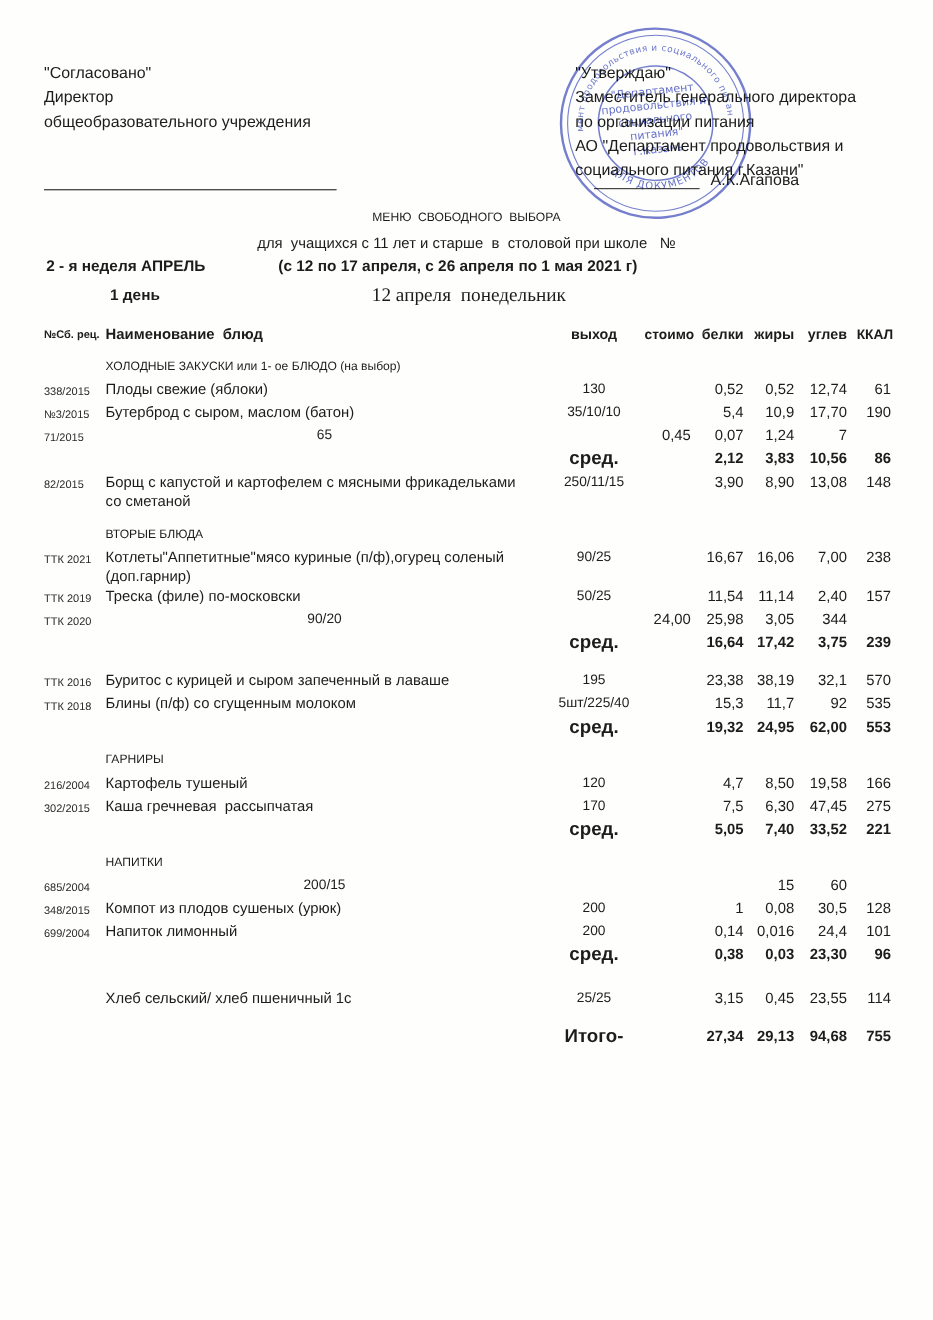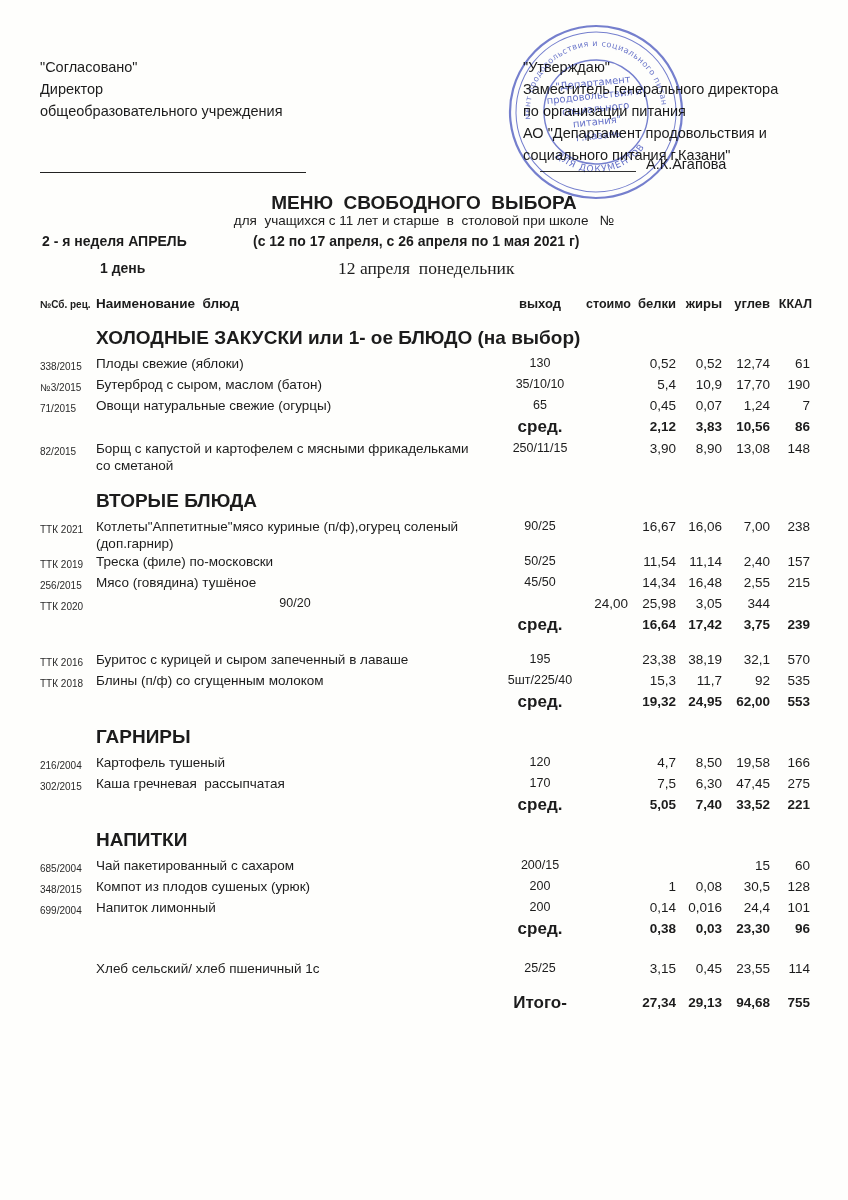--- a/index.html
+++ b/index.html
@@ -19,21 +19,21 @@
   .left-sign-line{position:absolute;left:40px;top:172px;width:266px;border-bottom:1.4px solid #222;}
   .approval-right{position:absolute;left:523px;top:56px;width:300px;font-size:14.5px;line-height:22px;}
   .right-sign{position:absolute;left:540px;top:156px;font-size:14.5px;display:flex;align-items:flex-end;}
   .sig-line{display:inline-block;width:96px;border-bottom:1.2px solid #333;height:14px;margin-right:10px;}
 
   
   .stamp{position:absolute;left:506px;top:22px;z-index:5;mix-blend-mode:multiply;opacity:.88;}
   .stamp text{font-family:"DejaVu Sans",sans-serif;}
 
   
-  .menu-title{position:absolute;left:0;top:192px;width:100%;text-align:center;font-weight:bold;font-size:19px;}
+  .menu-title{position:absolute;left:0;top:192px;width:100%;text-align:center;font-weight:normal;font-size:11px;}
   .menu-subtitle{position:absolute;left:0;top:213px;width:100%;text-align:center;font-weight:normal;font-size:13.5px;}
   .week-row{position:absolute;left:0;top:233px;width:100%;font-weight:bold;font-size:14px;}
   .week-label{position:absolute;left:42px;top:0;}
   .dates-label{position:absolute;left:253px;top:0;}
   .day-row{position:absolute;left:0;top:258px;width:100%;}
   .day-label{position:absolute;left:100px;top:2px;font-weight:bold;font-size:14px;}
   .day-date{position:absolute;left:338px;top:0;font-family:"Liberation Serif",serif;font-weight:normal;font-size:17.5px;}
 
   
   .table-wrap{position:absolute;left:40px;top:296px;width:774px;}
@@ -48,21 +48,21 @@
 
   .trow{line-height:17px;margin-bottom:1px;}
   .c{font-size:13.5px;}
   .c.code{font-size:10px;padding-top:3px;color:#2a2a2a;}
   .c.name{white-space:pre-wrap;}
   .c.out{text-align:center;font-size:12.5px;}
   .c.num{text-align:right;padding-right:4px;}
   .trow.avg,.trow.total{font-weight:bold;}
   .trow.avg .c.out,.trow.total .c.out{font-size:17px;}
 
-  .section-title{font-weight:bold;font-size:19px;margin:16px 0 6px 56px;}
+  .section-title{font-weight:normal;font-size:11px;margin:16px 0 6px 56px;}
   .spacer{width:100%;}
 </style>
 </head>
 <body>
 
 <div class="page">
 
   <div class="approval-left">
     <div data-bind="document.approval_left.line1">"Согласовано"</div>
     <div data-bind="document.approval_left.line2">Директор</div>
@@ -148,21 +148,20 @@
     <div class="c name">Бутерброд с сыром, маслом (батон)</div>
     <div class="c out">35/10/10</div>
     <div class="c num"></div>
     <div class="c num">5,4</div>
     <div class="c num">10,9</div>
     <div class="c num">17,70</div>
     <div class="c num">190</div>
   </div>
         <div class="trow">
     <div class="c code">71/2015</div>
-    <div class="c name">Овощи натуральные свежие (огурцы)</div>
     <div class="c out">65</div>
     <div class="c num"></div>
     <div class="c num">0,45</div>
     <div class="c num">0,07</div>
     <div class="c num">1,24</div>
     <div class="c num">7</div>
   </div>
         <div class="trow avg">
     <div class="c code"></div>
     <div class="c name"></div>
@@ -200,30 +199,20 @@
     <div class="c code">ТТК 2019</div>
     <div class="c name">Треска (филе) по-московски</div>
     <div class="c out">50/25</div>
     <div class="c num"></div>
     <div class="c num">11,54</div>
     <div class="c num">11,14</div>
     <div class="c num">2,40</div>
     <div class="c num">157</div>
   </div>
         <div class="trow">
-    <div class="c code">256/2015</div>
-    <div class="c name">Мясо (говядина) тушёное</div>
-    <div class="c out">45/50</div>
-    <div class="c num"></div>
-    <div class="c num">14,34</div>
-    <div class="c num">16,48</div>
-    <div class="c num">2,55</div>
-    <div class="c num">215</div>
-  </div>
-        <div class="trow">
     <div class="c code">ТТК 2020</div>
     <div class="c out">90/20</div>
     <div class="c num"></div>
     <div class="c num">24,00</div>
     <div class="c num">25,98</div>
     <div class="c num">3,05</div>
     <div class="c num">344</div>
   </div>
         <div class="trow avg">
     <div class="c code"></div>
@@ -293,21 +282,20 @@
     <div class="c out">сред.</div>
     <div class="c num"></div>
     <div class="c num">5,05</div>
     <div class="c num">7,40</div>
     <div class="c num">33,52</div>
     <div class="c num">221</div>
   </div>
         <div class="section-title">НАПИТКИ</div>
         <div class="trow">
     <div class="c code">685/2004</div>
-    <div class="c name">Чай пакетированный с сахаром</div>
     <div class="c out">200/15</div>
     <div class="c num"></div>
     <div class="c num"></div>
     <div class="c num"></div>
     <div class="c num">15</div>
     <div class="c num">60</div>
   </div>
         <div class="trow">
     <div class="c code">348/2015</div>
     <div class="c name">Компот из плодов сушеных (урюк)</div>

